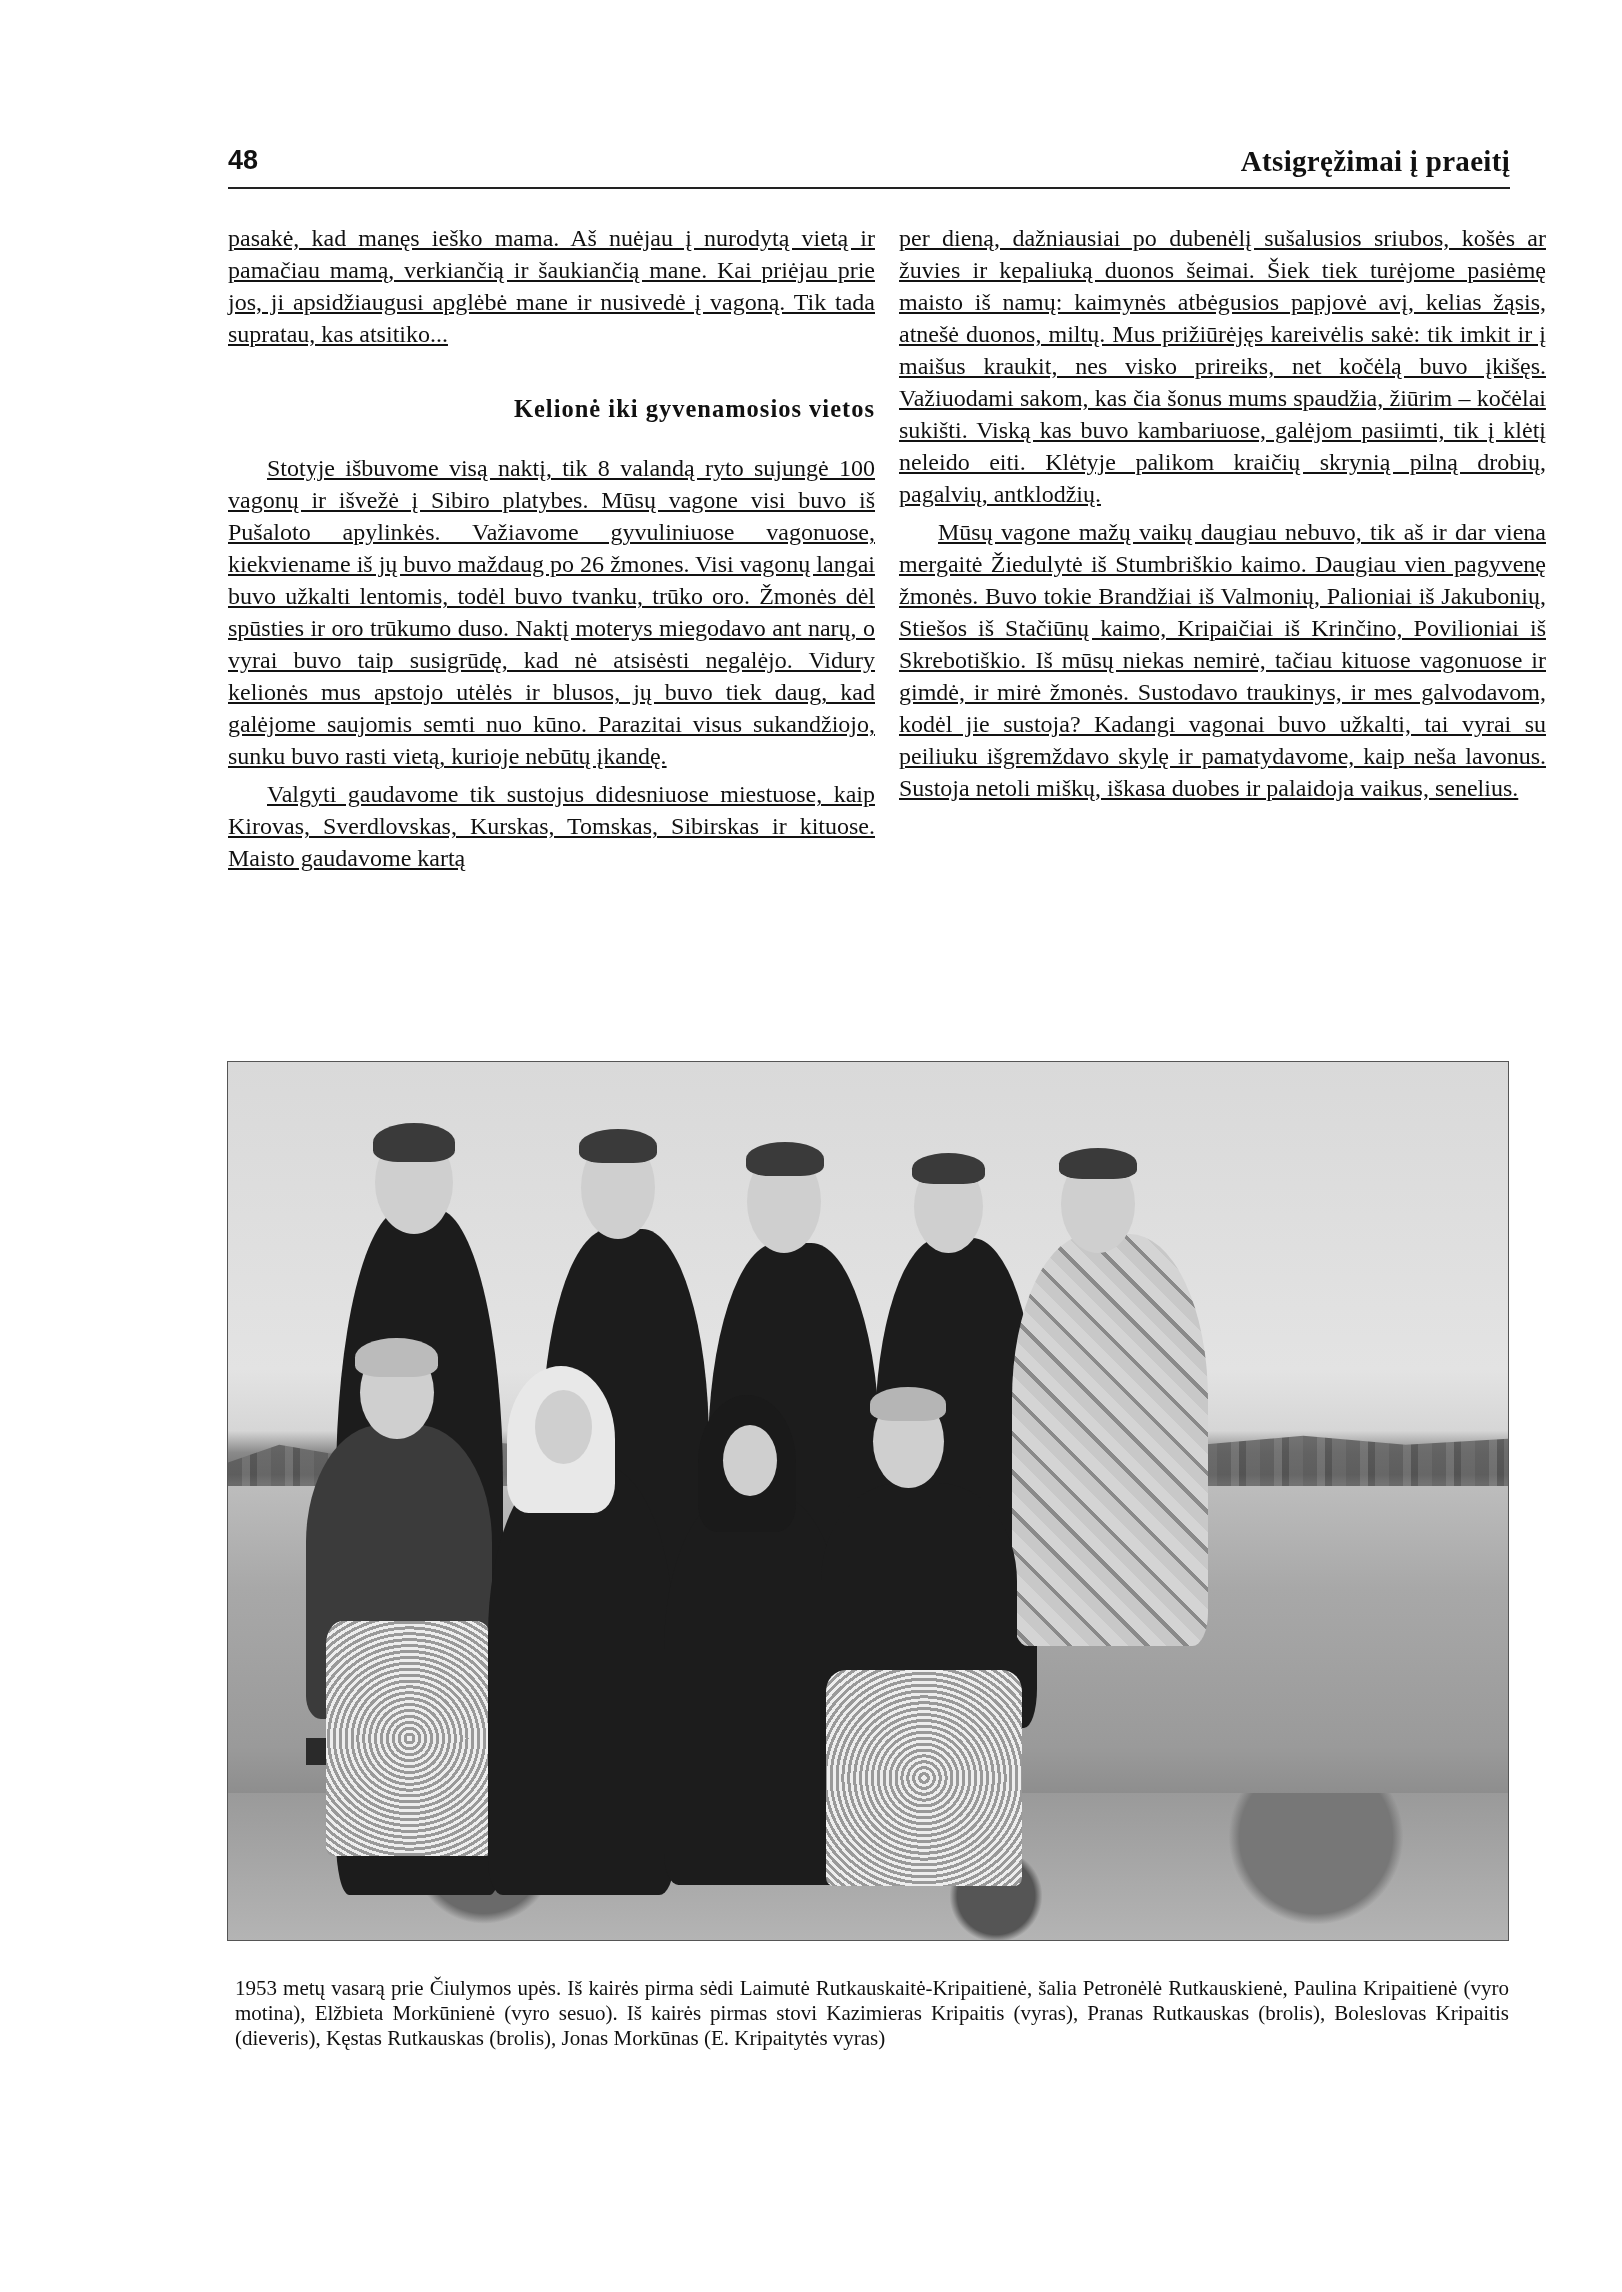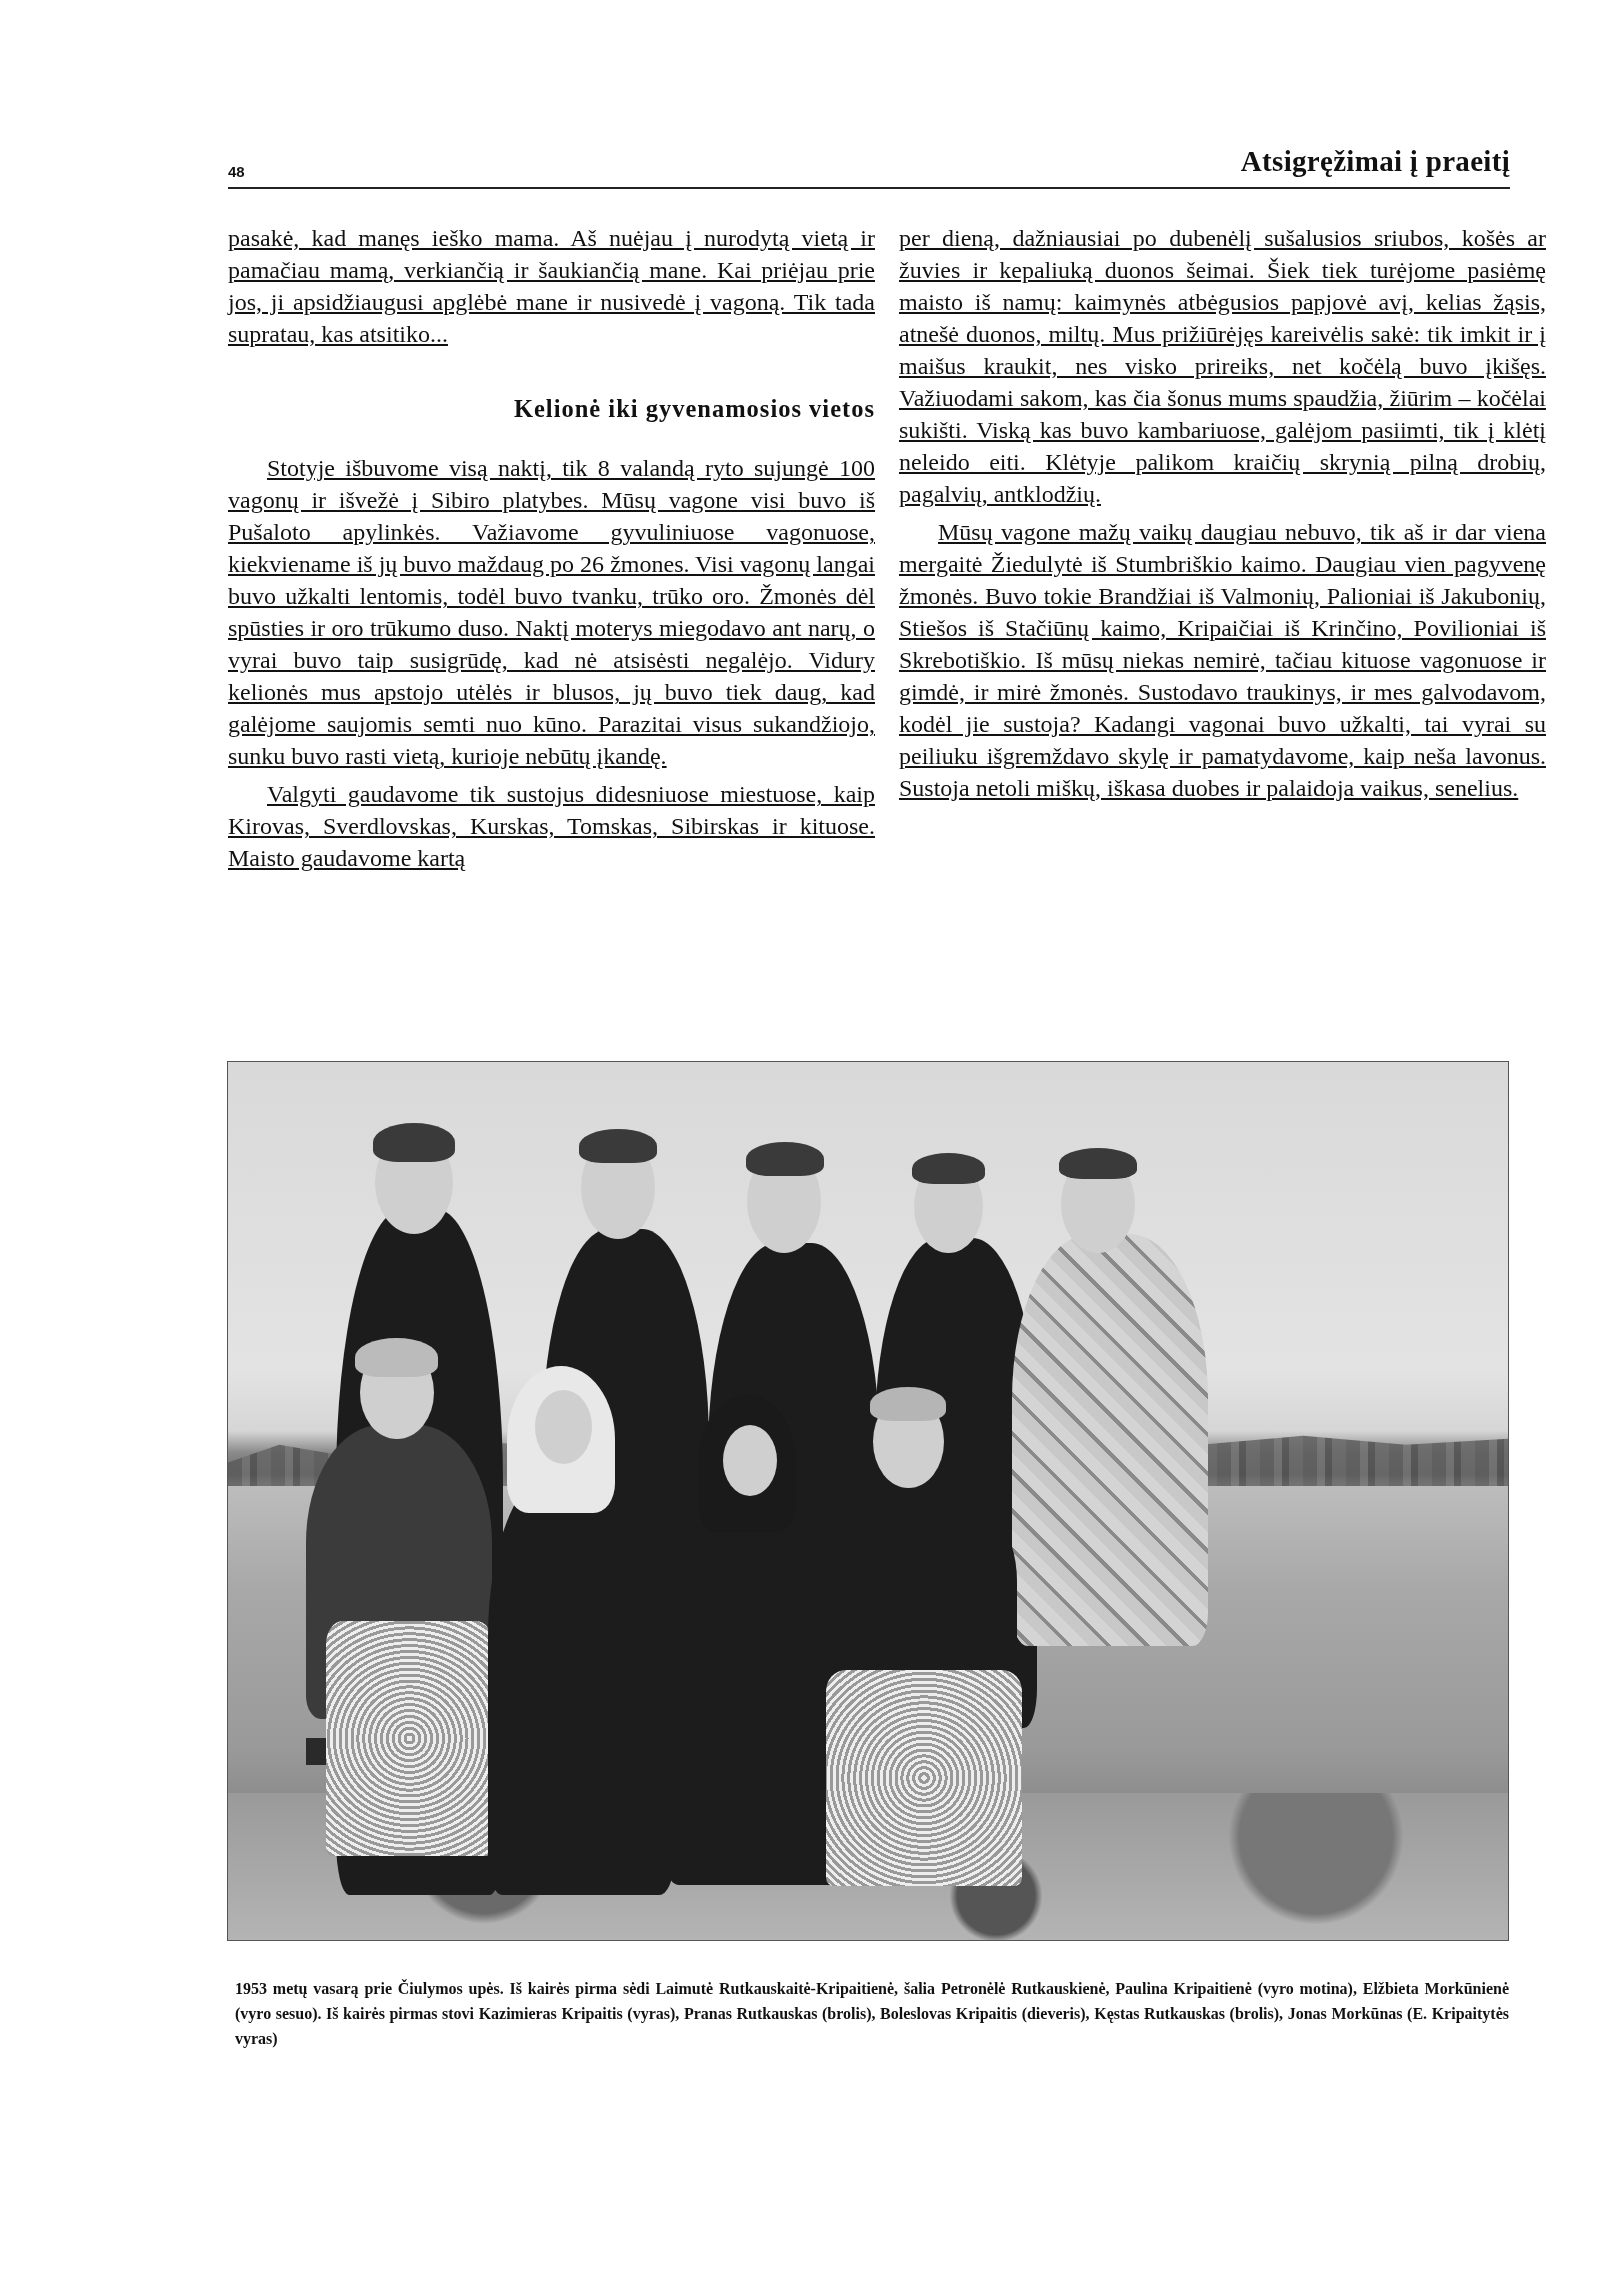--- a/index.html
+++ b/index.html
@@ -1,38 +1,38 @@
 <!DOCTYPE html>
 <html><head>
 <meta charset="utf-8">
 <style>
   html,body{margin:0;padding:0;background:#fff;}
   body{width:1622px;height:2293px;position:relative;overflow:hidden;font-family:"Liberation Serif","DejaVu Serif",serif;color:#111;}
   .header{position:absolute;left:228px;top:145px;width:1282px;height:43px;}
-  .page-num{position:absolute;left:0;top:12px;font-family:"Liberation Sans",sans-serif;font-weight:bold;font-size:15px;line-height:29px;}
+  .page-num{position:absolute;left:0;top:1px;font-family:"Liberation Sans",sans-serif;font-weight:bold;font-size:27px;line-height:29px;}
   .running-title{position:absolute;right:0;top:2px;font-weight:bold;font-size:29px;line-height:29px;letter-spacing:0.3px;}
   .rule{position:absolute;left:228px;top:187px;width:1282px;height:2px;background:#222;}
   .col{position:absolute;top:222px;width:647px;font-size:24px;line-height:32px;text-align:justify;}
   .col-left{left:228px;}
   .col-right{left:899px;}
   .col p{margin:0;text-decoration:underline;}
   .col p.indent{text-indent:39px;}
   .section-heading{font-weight:bold;font-size:24.5px;margin:43px 0 27.4px 37px;letter-spacing:1px;text-align:right;}
   .spaced{margin-top:5.9px !important;}
   .photo{position:absolute;left:227px;top:1061px;width:1282px;height:880px;overflow:hidden;border:1px solid #555;box-sizing:border-box;
     background:linear-gradient(180deg,#d9d9d9 0%,#e3e3e3 35%,#d6d6d6 42%,#8a8a8a 44.5%,#6d6d6d 47%,#bdbdbd 48%,#a8a8a8 60%,#9a9a9a 78%,#8c8c8c 84%,#a0a0a0 100%);}
   .treeline{position:absolute;left:0;right:0;top:365px;height:59px;background:repeating-linear-gradient(90deg,#5b5b5b 0 13.7px,#707070 13.7px 21.6px,#4f4f4f 21.6px 29px,#666 29px 43px);opacity:0.85;clip-path:polygon(0 60%,4% 30%,8% 45%,12% 20%,16% 40%,20% 25%,26% 35%,32% 15%,40% 30%,50% 20%,60% 35%,68% 10%,76% 30%,84% 15%,92% 30%,100% 20%,100% 100%,0 100%);}
   .shore{position:absolute;left:0;right:0;bottom:0;height:147px;background:radial-gradient(circle at 20% 40%,#6a6a6a 0 6%,transparent 7%),radial-gradient(circle at 60% 70%,#555 0 5%,transparent 6%),radial-gradient(circle at 85% 30%,#777 0 7%,transparent 8%),linear-gradient(180deg,#9a9a9a,#b4b4b4);}
   .person{position:absolute;background:#1c1c1c;border-radius:40% 40% 8% 8%;}
   .head{position:absolute;background:#cfcfcf;border-radius:50%;}
   .hair{position:absolute;background:#3a3a3a;border-radius:50% 50% 30% 30%;}
   .skirt{position:absolute;background:repeating-radial-gradient(circle,#eee 0 2.9px,#999 2.9px 5.9px);border-radius:10% 10% 4% 4%;}
   .kerchief{position:absolute;background:#e8e8e8;border-radius:50% 50% 20% 20%;}
   .bench{position:absolute;background:#2a2a2a;}
-  .caption{position:absolute;left:235px;top:1976px;width:1274px;font-weight:bold;font-size:16px;line-height:25px;text-align:justify;}
+  .caption{position:absolute;left:235px;top:1976px;width:1274px;font-weight:normal;font-size:21px;line-height:25px;text-align:justify;}
 </style>
 </head>
 <body>
 
 <div class="header">
   <span class="page-num">48</span>
   <span class="running-title">Atsigręžimai į praeitį</span>
 </div>
 <div class="rule"></div>
 

